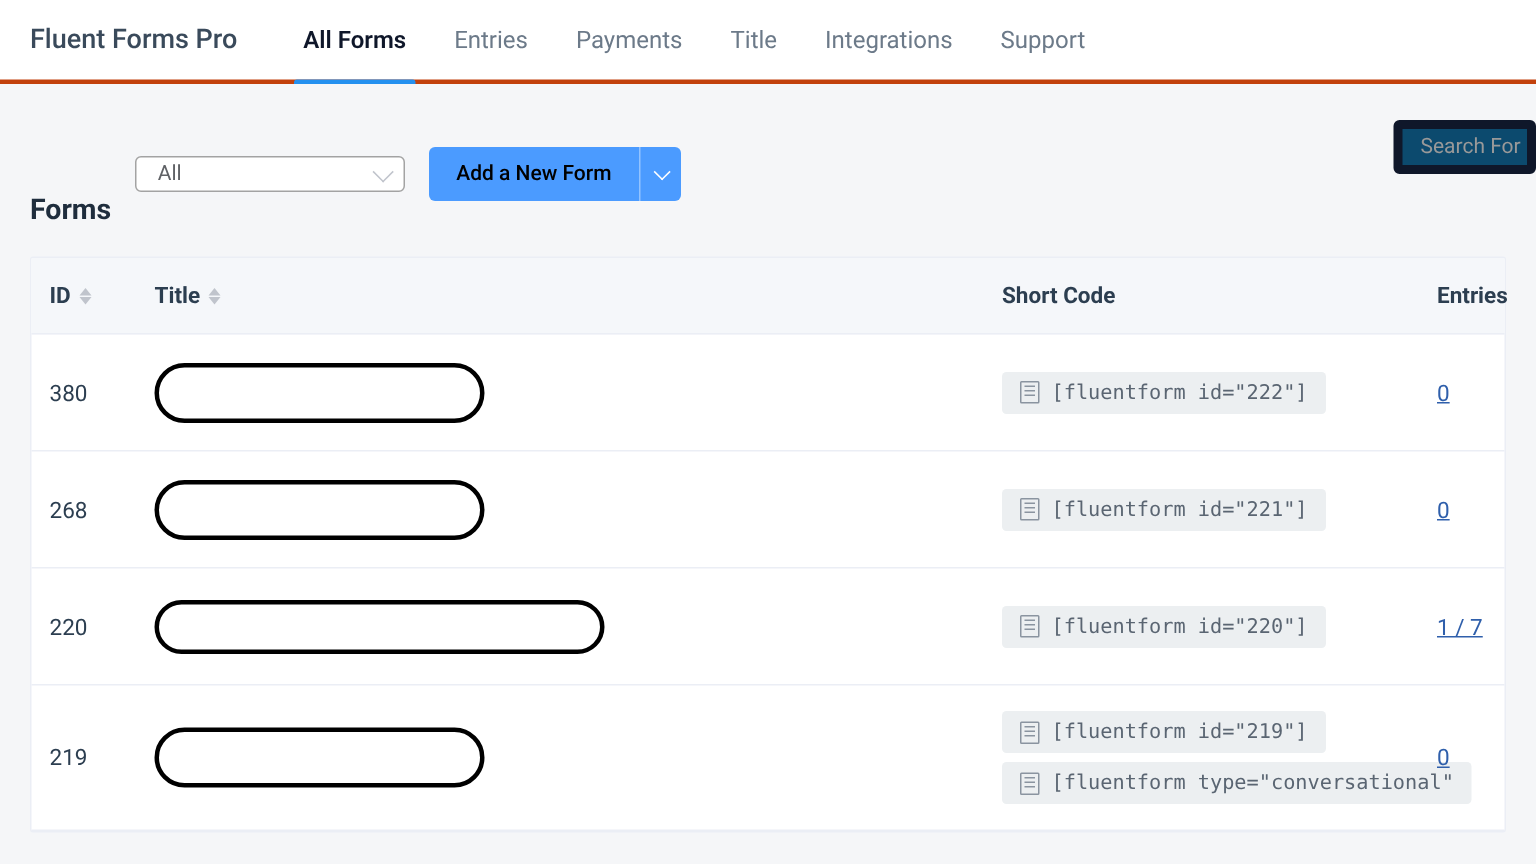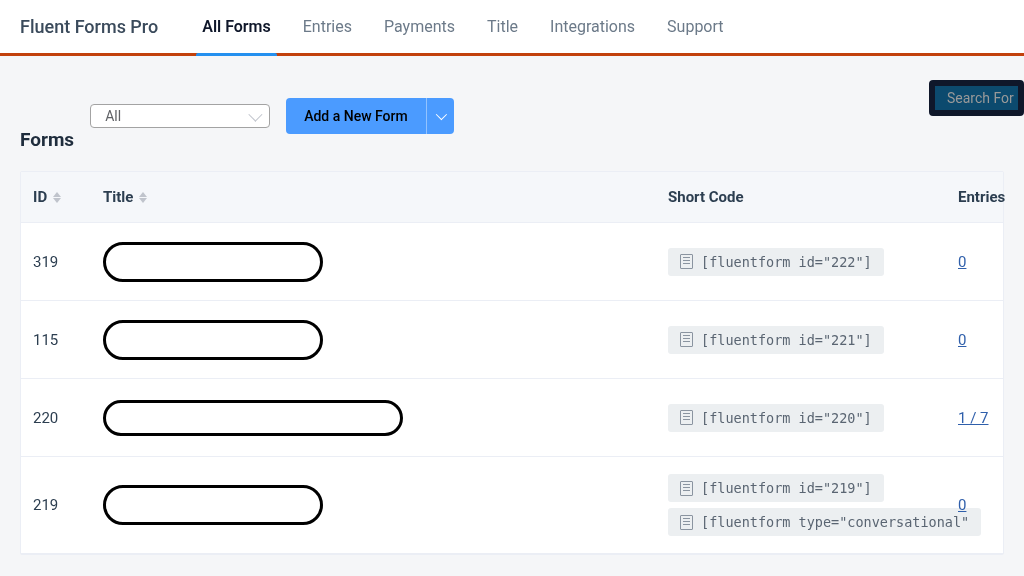--- a/index.html
+++ b/index.html
@@ -274,34 +274,34 @@
       </span>
     </div>
     <div class="th">
       <span>Short Code</span>
     </div>
     <div class="th">
       <span>Entries</span>
     </div>
   </div>
   <div class="table-row">
-      <div class="td">319</div>
+      <div class="td">380</div>
       <div class="td">
         <div class="redact"></div>
       </div>
       <div class="td sc-stack">
         <div class="code-chip">
           <span class="doc-icon"></span>
           <span>[fluentform id="222"]</span>
         </div>
       </div>
       <div class="td"><span class="entries-link">0</span></div>
     </div>
     <div class="table-row">
-      <div class="td">115</div>
+      <div class="td">268</div>
       <div class="td">
         <div class="redact"></div>
       </div>
       <div class="td sc-stack">
         <div class="code-chip">
           <span class="doc-icon"></span>
           <span>[fluentform id="221"]</span>
         </div>
       </div>
       <div class="td"><span class="entries-link">0</span></div>

